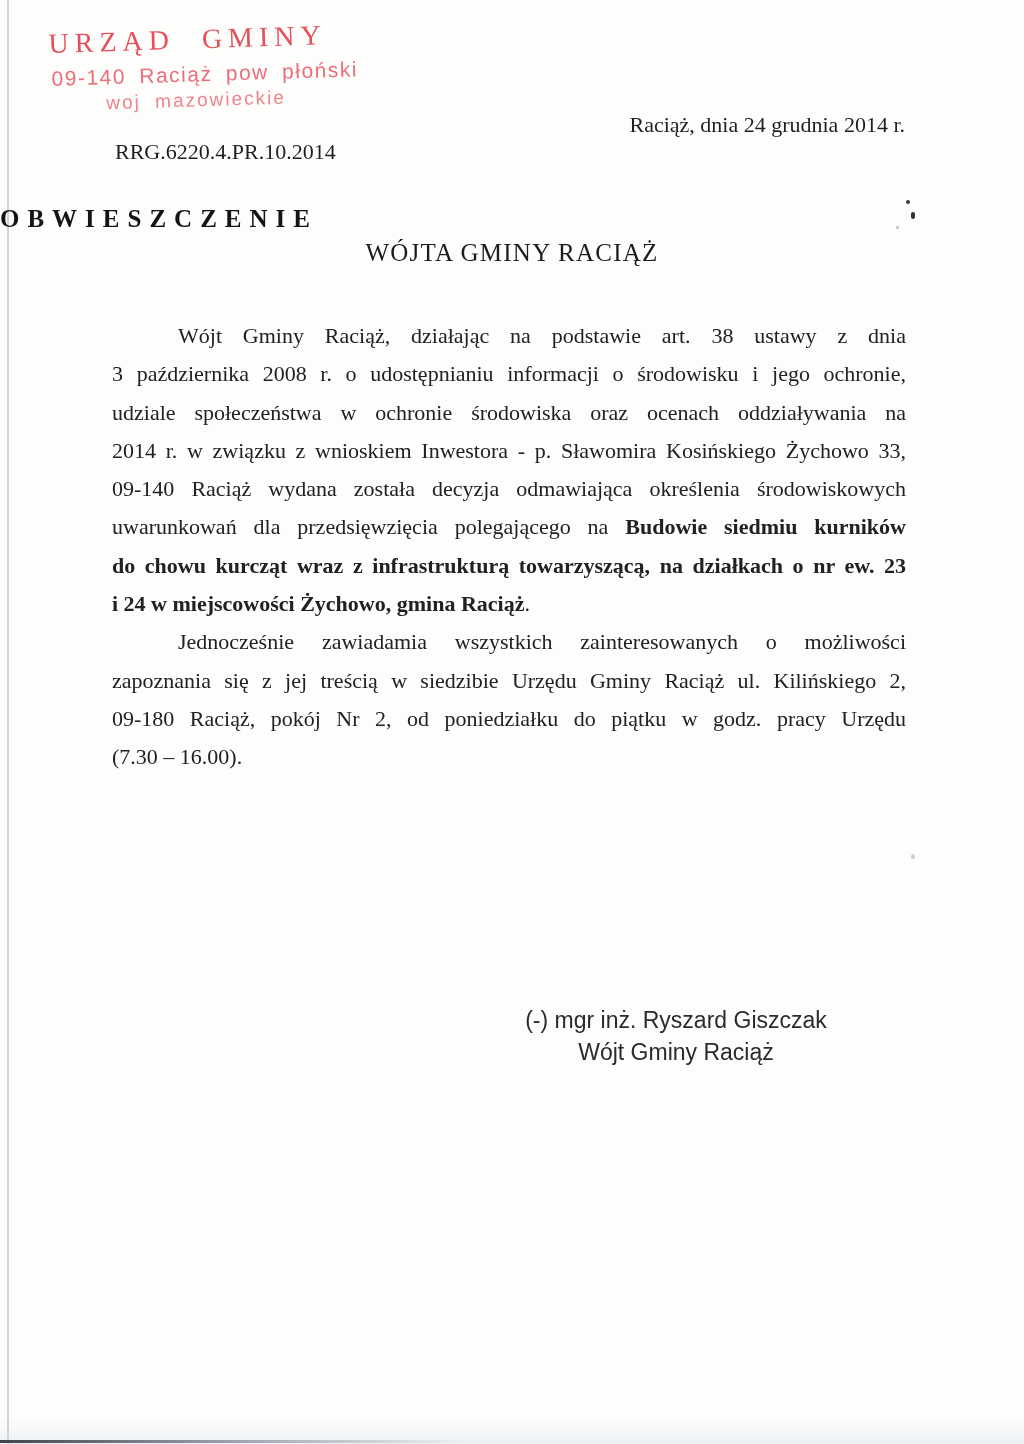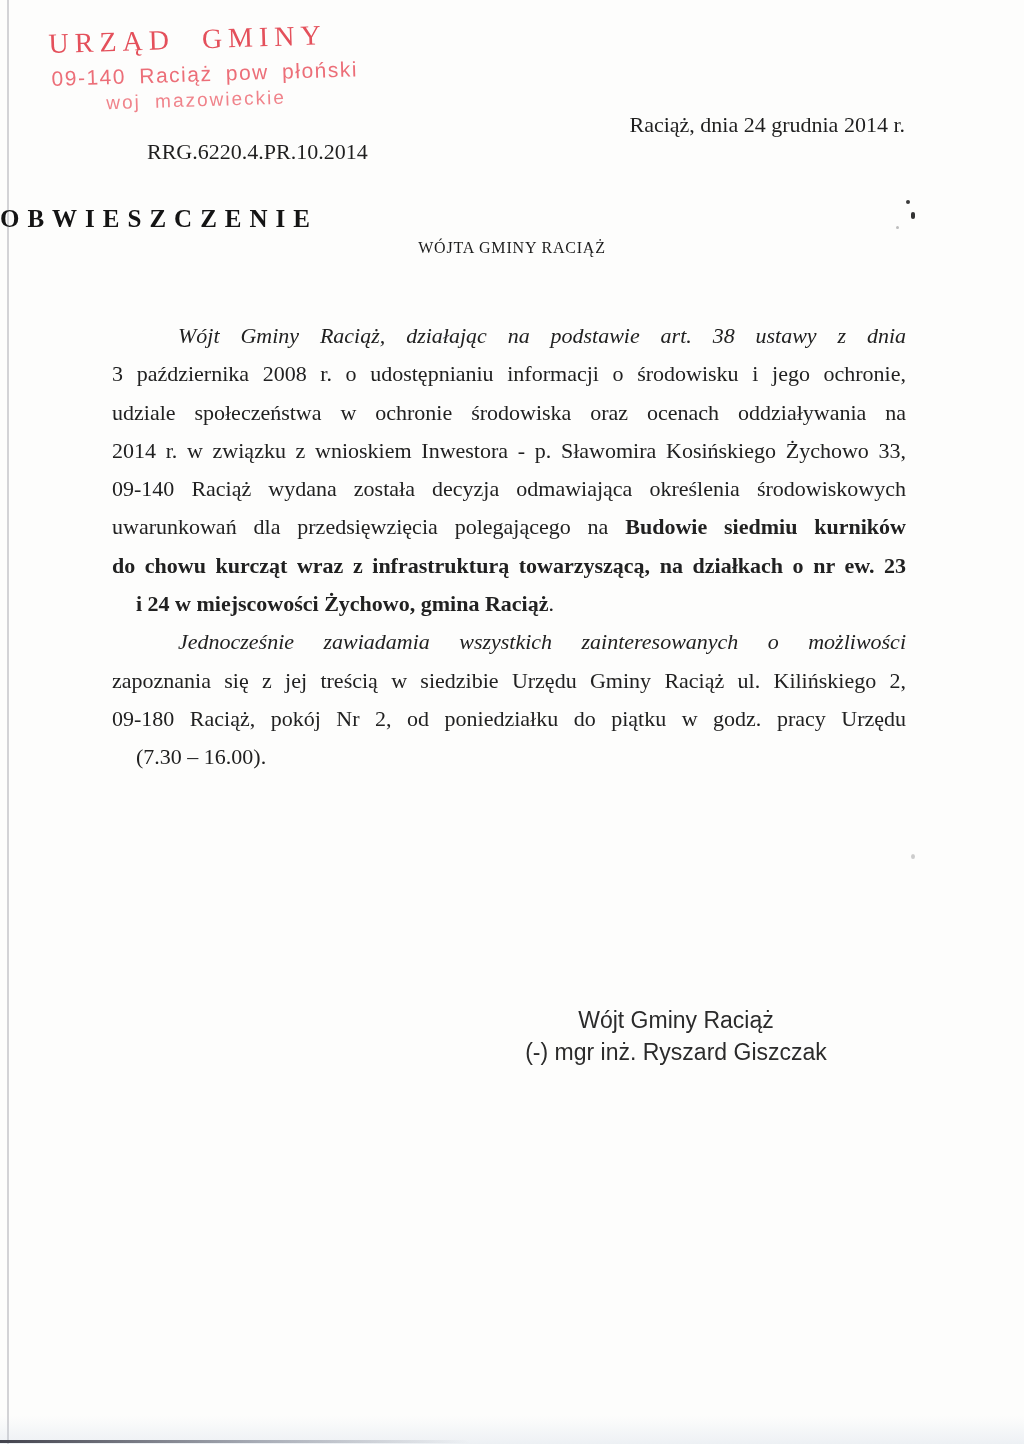--- a/index.html
+++ b/index.html
@@ -53,46 +53,46 @@
     font-size: 19px; letter-spacing: 2px; word-spacing: 7px;
     color: rgba(236,100,110,0.8);
   }
 
   .date-line {
     position: absolute; right: 119px; top: 112px;
     font-size: 22px; color: #1f1f1f;
   }
   .ref-number {
     position: absolute; left: 115px; top: 139px;
-    font-size: 22px; color: #1f1f1f; margin-left: 32px;
+    font-size: 22px; color: #1f1f1f;
   }
 
   .title {
     position: absolute; left: 0; right: 0; top: 205px;
     text-align: left;
     font-size: 25px; font-weight: bold; letter-spacing: 0.32em;
     color: #141414;
   }
   .subtitle {
     position: absolute; left: 0; right: 0; top: 239px;
     text-align: center;
-    font-size: 16px; letter-spacing: 0.05em;
+    font-size: 25px; letter-spacing: 0.05em;
     color: #1c1c1c;
   }
 
   
   .docbody {
     position: absolute; left: 112px; top: 317px; width: 794px;
     font-size: 22px; line-height: 38.3px; color: #212121;
   }
   .docbody .line {
     text-align: justify; text-align-last: justify; text-justify: inter-word;
   }
-  .docbody .line.indent { text-indent: 66px; font-style: italic; }
-  .docbody .line.last { text-align: left; text-align-last: left; margin-left: 24px; }
+  .docbody .line.indent { text-indent: 66px; }
+  .docbody .line.last { text-align: left; text-align-last: left; }
   .b { font-weight: bold; }
 
   .signature {
     position: absolute; left: 676px; top: 1004px;
     transform: translateX(-50%);
     text-align: center;
     font-family: "Liberation Sans", sans-serif;
     font-size: 23px; line-height: 32px; color: #2b2b2b;
     white-space: nowrap;
   }
@@ -125,22 +125,22 @@
     <div class="line"><span>uwarunkowań dla przedsięwzięcia polegającego na </span><span class="b">Budowie siedmiu kurników</span></div>
     <div class="line b">do chowu kurcząt wraz z infrastrukturą towarzyszącą, na działkach o nr ew. 23</div>
     <div class="line last"><span class="b">i 24 w miejscowości Żychowo, gmina Raciąż</span><span>.</span></div>
     <div class="line indent">Jednocześnie zawiadamia wszystkich zainteresowanych o możliwości</div>
     <div class="line">zapoznania się z jej treścią w siedzibie Urzędu Gminy Raciąż ul. Kilińskiego 2,</div>
     <div class="line">09-180 Raciąż, pokój Nr 2, od poniedziałku do piątku w godz. pracy Urzędu</div>
     <div class="line last">(7.30 – 16.00).</div>
   </div>
 
   <div class="signature">
+    <div>(-) mgr inż. Ryszard Giszczak</div>
     <div>Wójt Gminy Raciąż</div>
-    <div>(-) mgr inż. Ryszard Giszczak</div>
   </div>
 
   <div class="speck s1"></div>
   <div class="speck s2"></div>
   <div class="speck s3"></div>
   <div class="speck s4"></div>
 
   <div class="bottom-tint"></div>
   <div class="bottom-edge-line"></div>
 

